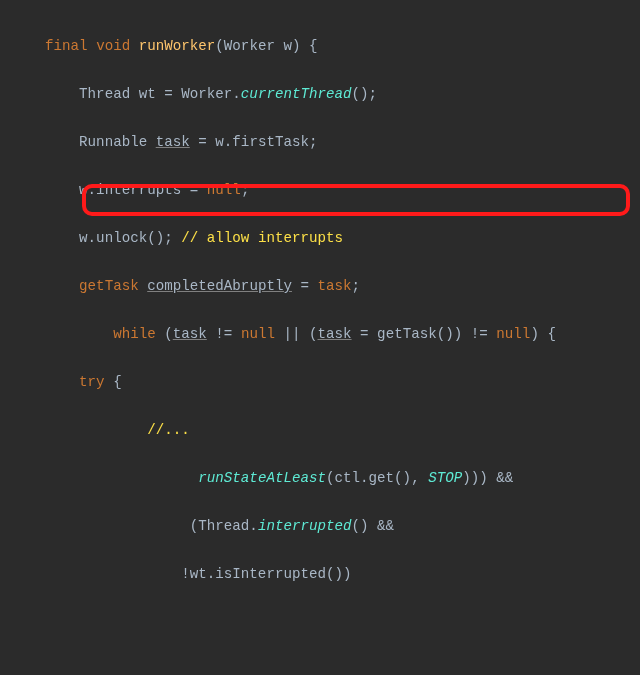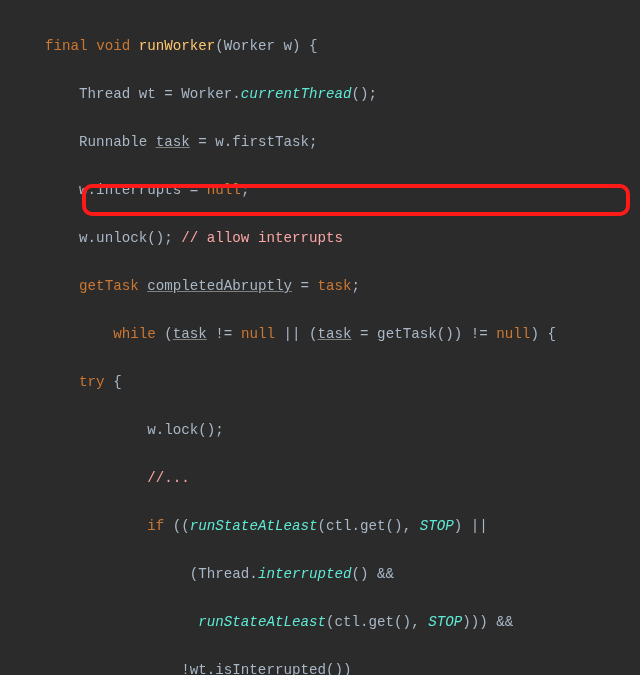--- a/index.html
+++ b/index.html
@@ -15,21 +15,21 @@
     font-size: 14.2px;
     line-height: 24px;
     color: #A9B7C6;
     padding: 10px 0 0 0;
     white-space: pre;
     letter-spacing: 0px;
   }
   .kw { color: #CC7832; }    
   .method { color: #FFC66D; }     
   .static { color: #5eead4; font-style: italic; } 
-  .comment { color: #fca5a5; }  
+  .comment { color: #fde047; }  
   .u { text-decoration: underline; text-decoration-color: #808080; }
   .line { display: block; padding-left: 28px; }
   .hl {
     position: absolute;
     border: 4px solid #ff1a1a;
     border-radius: 10px;
     box-sizing: border-box;
     pointer-events: none;
   }
   .container { position: relative; width: 640px; height: 593px; }
@@ -40,25 +40,23 @@
 <div class="container">
 <div class="code-area">
 <span class="line">  <span class="kw">final</span> <span class="kw">void</span> <span class="method">runWorker</span><span>(Worker w) {</span></span>
 <span class="line">      <span>Thread wt = Worker.</span><span class="static">currentThread</span><span>();</span></span>
 <span class="line">      <span>Runnable </span><span class="u">task</span><span> = w.firstTask;</span></span>
 <span class="line">      <span>w.interrupts = </span><span class="kw">null</span><span>;</span></span>
 <span class="line">      <span>w.unlock(); </span><span class="comment">// allow interrupts</span></span>
 <span class="line">      <span class="kw">getTask</span><span> </span><span class="u">completedAbruptly</span><span> = </span><span class="kw">task</span><span>;</span></span>
 <span class="line">          <span class="kw">while</span><span> (</span><span class="u">task</span><span> != </span><span class="kw">null</span><span> || (</span><span class="u">task</span><span> = getTask()) != </span><span class="kw">null</span><span>) {</span></span>
 <span class="line">      <span class="kw">try</span><span> {</span></span>
-<span class="line">              <span>w.lock();</span></span>
 <span class="line">              <span class="comment">//...</span></span>
-<span class="line">              <span class="kw">if</span><span> ((</span><span class="static">runStateAtLeast</span><span>(ctl.get(), </span><span class="static">STOP</span><span>) ||</span></span>
+<span class="line">                    <span class="static">runStateAtLeast</span><span>(ctl.get(), </span><span class="static">STOP</span><span>))) &amp;&amp;</span></span>
 <span class="line">                   <span>(Thread.</span><span class="static">interrupted</span><span>() &amp;&amp;</span></span>
-<span class="line">                    <span class="static">runStateAtLeast</span><span>(ctl.get(), </span><span class="static">STOP</span><span>))) &amp;&amp;</span></span>
 <span class="line">                  <span>!wt.isInterrupted())</span></span>
 
 
 
 
 
 
 
 
 

